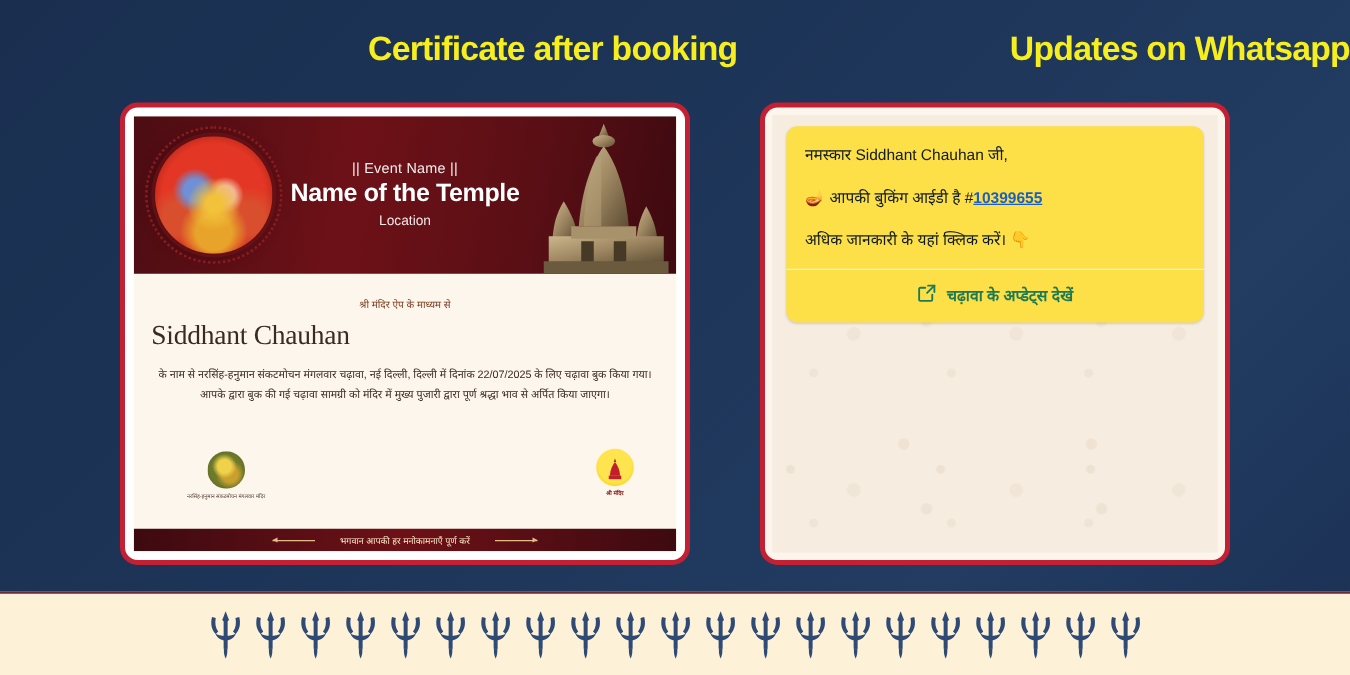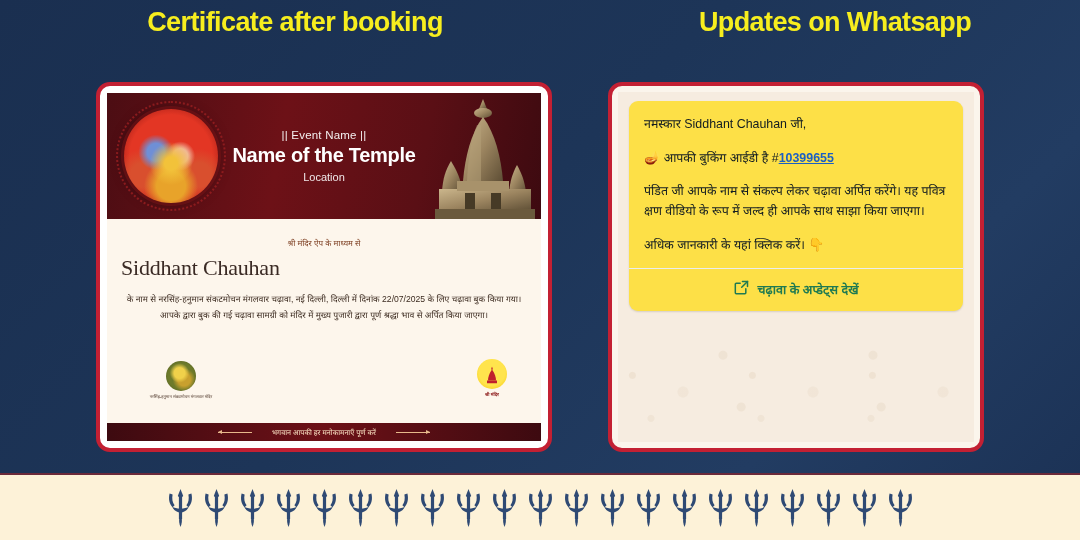--- a/index.html
+++ b/index.html
@@ -11,26 +11,26 @@
   .stage {
     position: relative;
     width: 1080px; height: 540px;
     background: linear-gradient(135deg, #1a2f50 0%, #1d3558 45%, #223c62 75%, #1b3154 100%);
     overflow: hidden;
   }
 
   
   .heading {
     position: absolute;
-    top: 7px;
+    top: 24px;
     font-size: 27px;
     font-weight: bold;
     letter-spacing: -0.6px;
     color: #f7ee1e;
-    text-align: center;
+    text-align: right;
     white-space: nowrap;
   }
   #h-left  { left: 0; width: 590px; }
   #h-right { left: 590px; width: 490px; }
 
   
   .frame {
     position: absolute;
     border: 4px solid #c32033;
     border-radius: 14px;
@@ -270,21 +270,20 @@
       <div class="wa-doodle"></div>
 
       <div class="wa-bubble">
         <div class="wa-p">नमस्कार Siddhant Chauhan जी,</div>
 
         <div class="wa-p">
           <span class="wa-emoji">🪔</span>
           <span>आपकी बुकिंग आईडी है #</span><a class="wa-id-link" href="#">10399655</a>
         </div>
 
-        <div class="wa-p">पंडित जी आपके नाम से संकल्प लेकर चढ़ावा अर्पित करेंगे। यह पवित्र क्षण वीडियो के रूप में जल्द ही आपके साथ साझा किया जाएगा।</div>
 
         <div class="wa-p">
           <span>अधिक जानकारी के यहां क्लिक करें।</span>
           <span class="wa-emoji">👇</span>
         </div>
 
 
         <div class="wa-divider"></div>
 
         <div class="wa-action">

